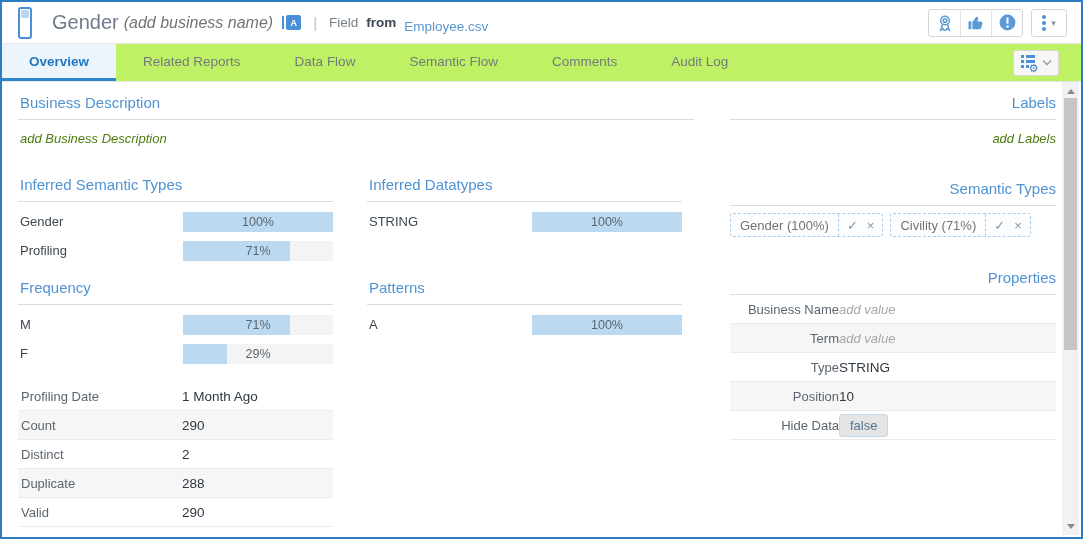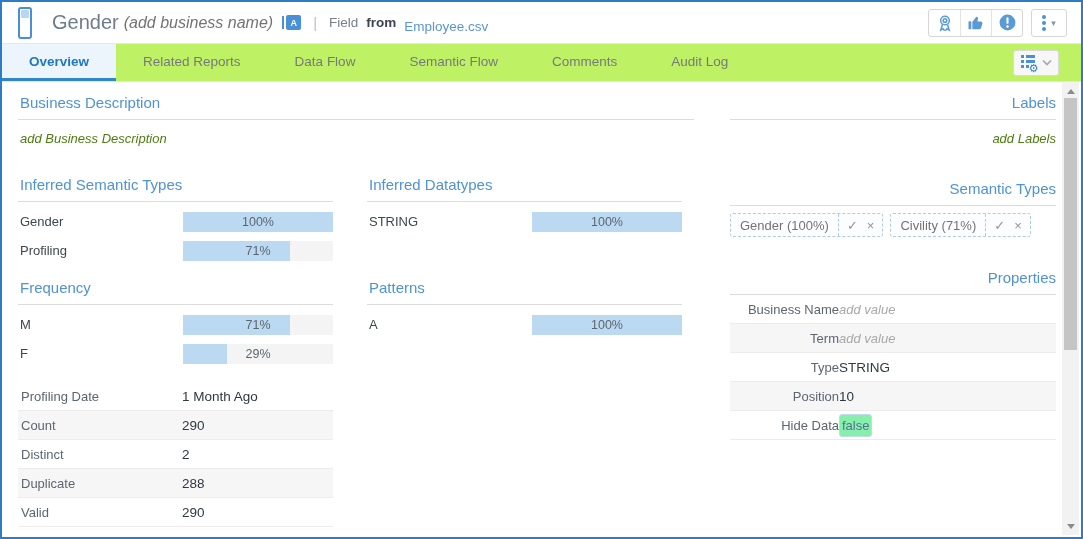--- a/index.html
+++ b/index.html
@@ -66,21 +66,21 @@
 
   
   .kv { }
   .kv-row { display:flex; align-items:center; height:29px; border-bottom:1px solid #ececec; }
   .kv-row.alt { background:#f6f6f6; }
   .kv-row .k { flex:0 0 auto; font-size:13px; color:#5b6670; padding-left:3px; }
   .kv-row .v { font-size:13.5px; color:#2e3842; }
   .kv-prof .k { width:164px; }
   .kv-props .k { width:109px; }
   .v.ph { font-style:italic; color:#a8a8a8; font-size:13px; cursor:text; }
-  .tag-false { display:inline-block; padding:3px 2px; background:#86efac; border:1px solid #c2d8ec; border-radius:3px; font-size:13px; color:#55738f; cursor:pointer; }
+  .tag-false { display:inline-block; padding:3px 10px; background:#e5e5e5; border:1px solid #c2d8ec; border-radius:3px; font-size:13px; color:#55738f; cursor:pointer; }
 
   
   .chips { padding-top:7px; display:flex; }
   .chip { display:inline-flex; align-items:center; height:24px; border:1px dashed #aecbe8; border-radius:3px; background:#fcfdff; margin-right:7px; cursor:pointer; }
   .chip .chip-label { padding:0 9px; font-size:13px; color:#737373; }
   .chip .chip-actions { height:100%; display:flex; align-items:center; border-left:1px dashed #aecbe8; padding:0 8px; gap:9px; }
   .chip .act { font-size:13px; color:#8a949e; font-style:normal; cursor:pointer; }
 
   
   .sbar { position:absolute; top:80px; right:2px; bottom:2px; width:17px; background:#f2f2f2; }

